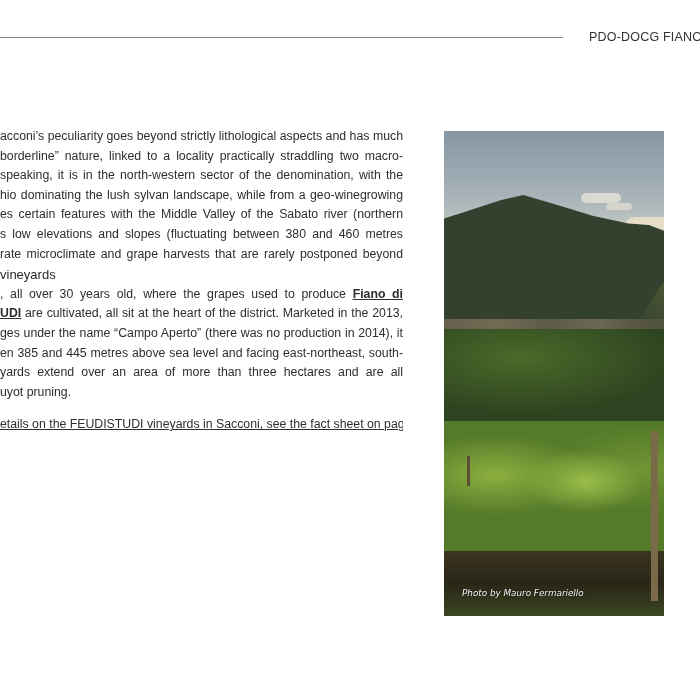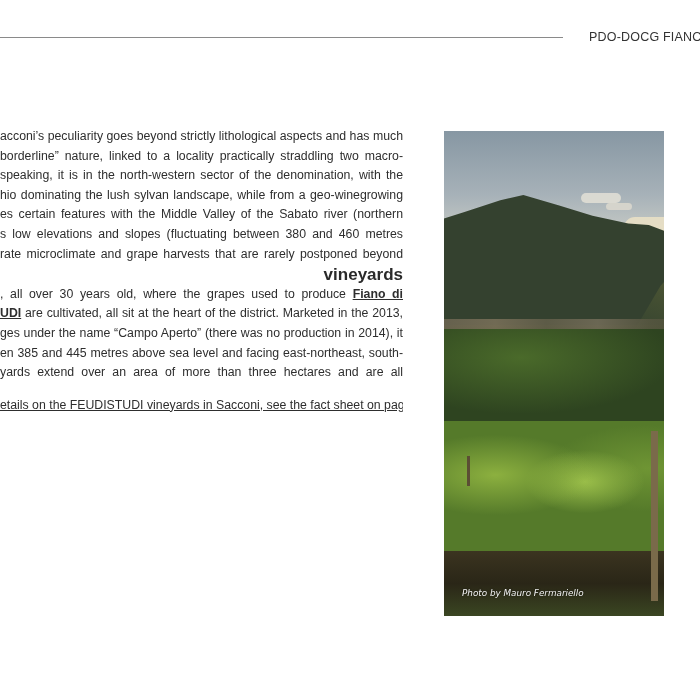--- a/index.html
+++ b/index.html
@@ -19,21 +19,21 @@
       letter-spacing: 0.2px; color: #333;
     }
     .text-col {
       position: absolute; left: 0; top: 127px; width: 403px;
       font-family: "Liberation Sans", sans-serif;
       font-size: 12.3px; line-height: 19.6px; color: #2e2e2e;
     }
     .line { white-space: nowrap; overflow: hidden; height: 19.6px; }
     .line.justify { text-align: justify; text-align-last: justify; white-space: normal; }
     .subhead {
-      font-weight: bold; font-size: 17px; color: #2a2a2a; margin-top: 1px; text-align: right;
+      font-weight: normal; font-size: 13px; color: #2a2a2a; margin-top: 1px;
     }
     .b-ul { font-weight: bold; text-decoration: underline; }
     .ul { text-decoration: underline; }
     .gap { height: 13px; }
 
     .photo {
       position: absolute; left: 444px; top: 131px; width: 220px; height: 485px;
       overflow: hidden;
       background: linear-gradient(180deg, #8fa0ad 0%, #a9b6bd 14%, #c5cbc7 20%, #5c6b52 22%, #3e4b33 34%, #3a452d 40%, #2e3a22 47%, #3c5326 54%, #4d6c2a 60%, #6b8d35 68%, #5c7c2d 76%, #3f3a22 86%, #2d2a18 100%);
     }
@@ -102,20 +102,21 @@
 
   <div>
     <div class="line justify"><span>, all over 30 years old, where the grapes used to produce </span><span class="b-ul">Fiano di Avellino Sac-</span></div>
     <div class="line justify"><span class="b-ul">UDI</span><span> are cultivated, all sit at the heart of the district. Marketed in the 2013, 2015</span></div>
     <div class="line justify">ges under the name “Campo Aperto” (there was no production in 2014), it was</div>
   </div>
 
   <div>
     <div class="line justify">en 385 and 445 metres above sea level and facing east-northeast, south-east and</div>
     <div class="line justify">yards extend over an area of more than three hectares and are all espalier-trained</div>
+    <div class="line">uyot pruning.</div>
   </div>
 
   <div class="gap"></div>
 
   <div class="line ul">etails on the FEUDISTUDI vineyards in Sacconi, see the fact sheet on page 176.</div>
 </div>
 
 <div class="photo">
   <div class="sky"></div>
   <div class="cloud1"></div>

